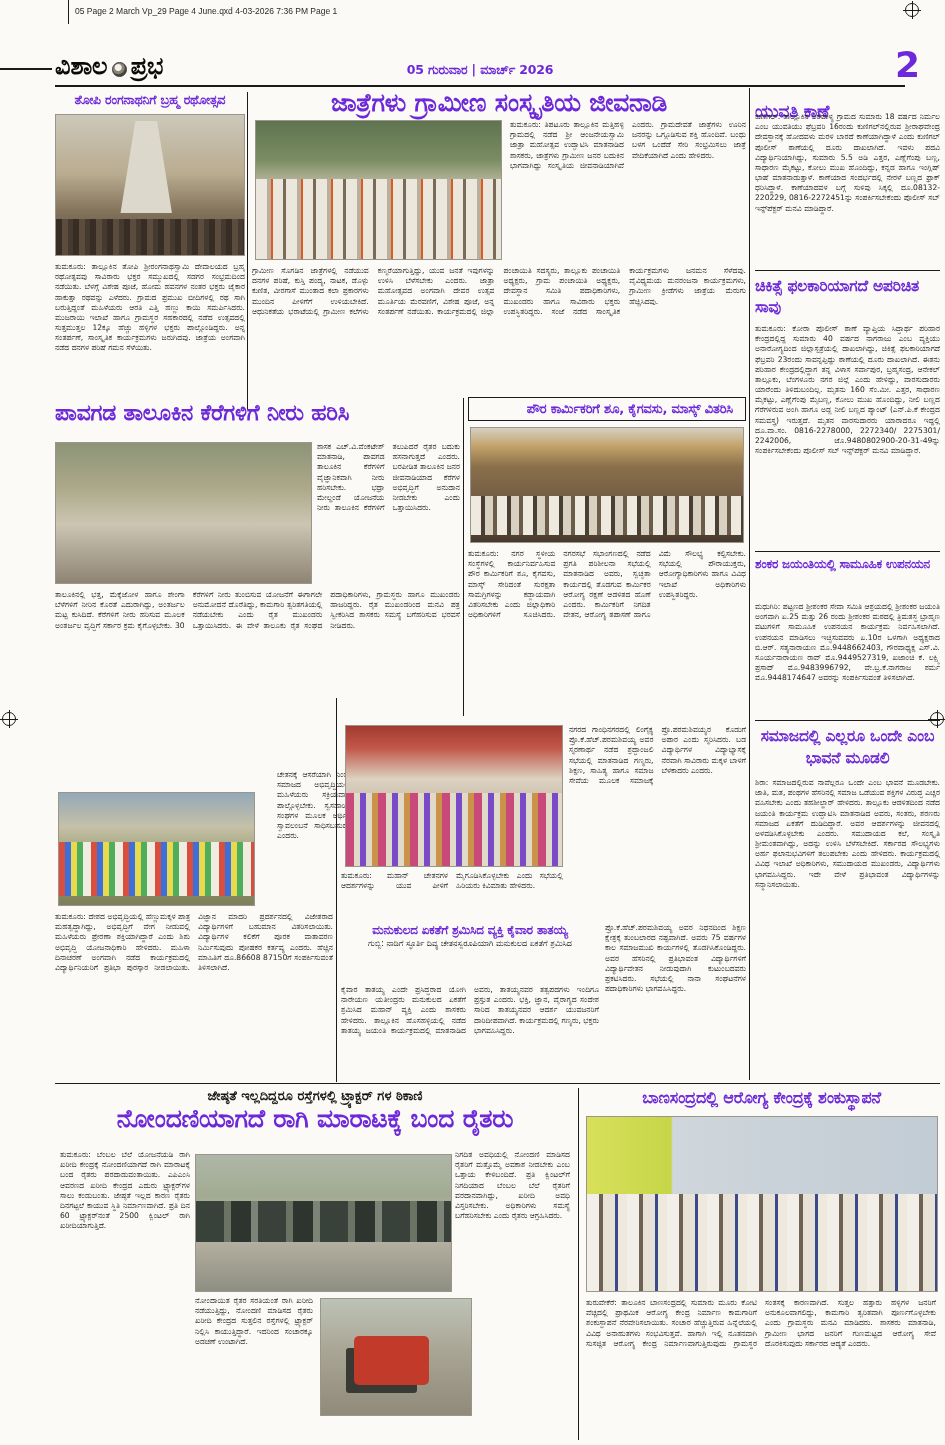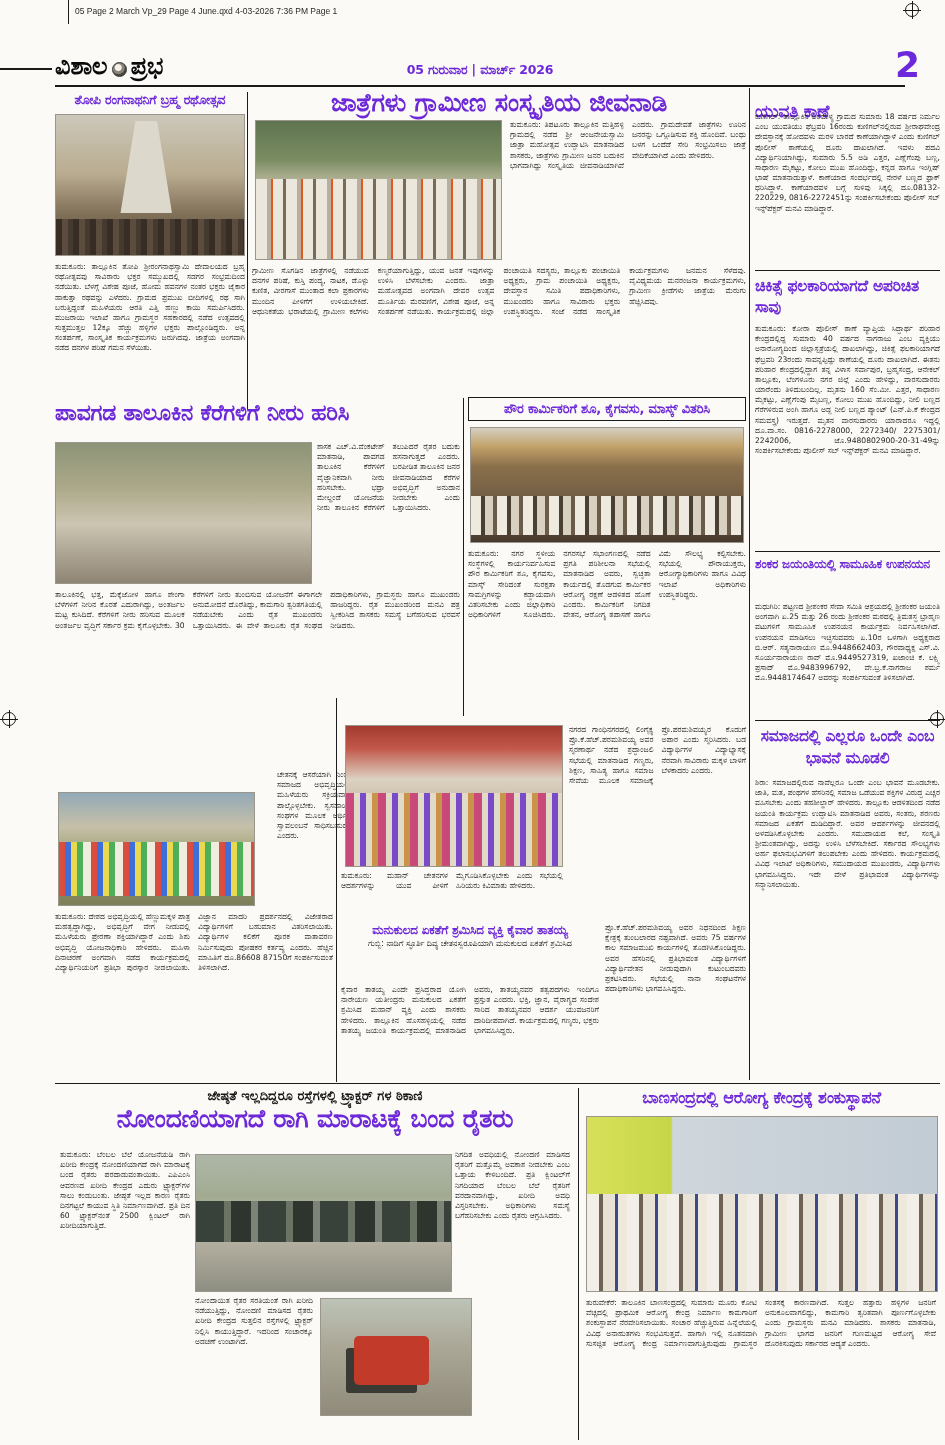--- a/index.html
+++ b/index.html
@@ -47,21 +47,21 @@
       background:repeating-linear-gradient(90deg,#f2efe8 0 12px,#6e6254 12px 16px,#e8e2d6 16px 28px,#3a4a8a 28px 31px,#efe9dd 31px 40px);}
   
   .masthead{font-weight:bold;font-size:24px;letter-spacing:0;color:#0a0a0a;}
   .logo-dot{display:inline-block;width:13px;height:13px;border-radius:50%;
       background:radial-gradient(circle at 40% 35%,#f4f1ea 0 3px,#8a8578 4px 6px,#4a463e 7px);
       margin:0 4px;vertical-align:middle;border:1px solid #333;}
   .reg-mark{width:12px;height:12px;border:1px solid #1b1b1b;border-radius:50%;position:absolute;}
   .reg-mark::before{content:"";position:absolute;left:50%;top:-3px;width:1px;height:18px;background:#1b1b1b;}
   .reg-mark::after{content:"";position:absolute;top:50%;left:-3px;height:1px;width:18px;background:#1b1b1b;}
   .printline{font-size:8.5px;color:#2a2a2a;font-family:"Liberation Sans",sans-serif;}
-  .boxed-hl{border:1px solid #1b1b1b;text-align:center;padding:3px 2px;}
+  .boxed-hl{border:1px solid #1b1b1b;text-align:right;padding:3px 12px;}
   .kicker{font-weight:bold;text-align:center;}
   .subhead{font-weight:normal;font-size:8px;text-align:center;color:#111;}
 </style>
 </head>
 <body>
 
 <div class="page">
 
   <div class="abs rule-v" style="left:68px;top:0;height:24px;"></div>
   <div class="abs printline" style="left:75px;top:6px;">05 Page 2 March Vp_29 Page 4 June.qxd  4-03-2026  7:36 PM  Page 1</div>

